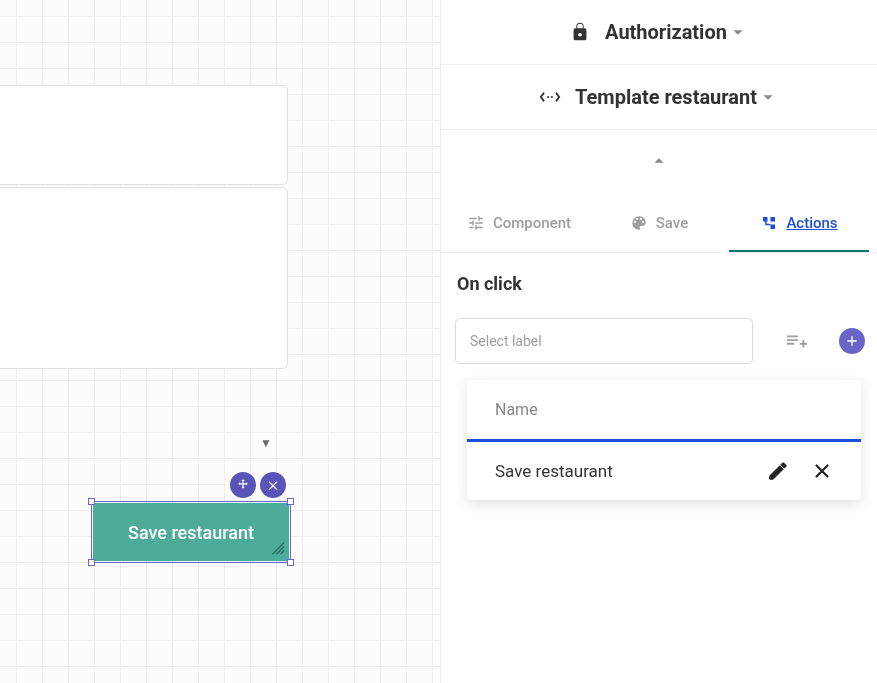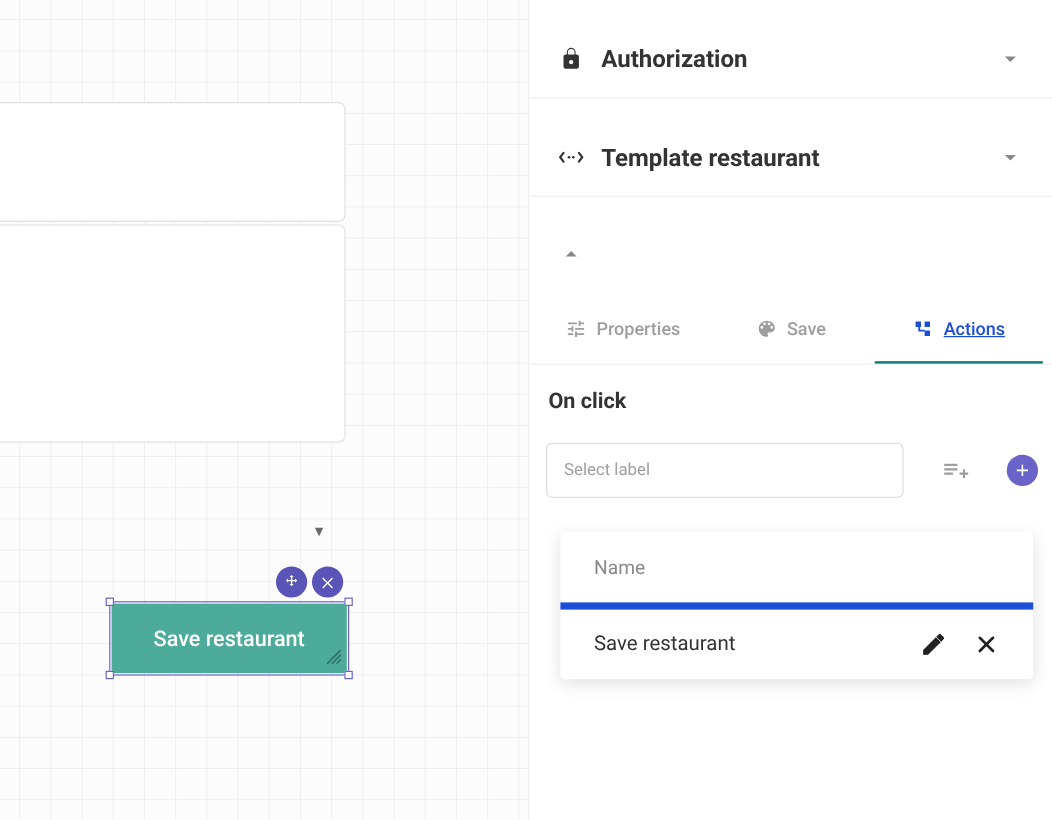--- a/index.html
+++ b/index.html
@@ -120,23 +120,22 @@
       display: flex;
       flex-direction: column;
       overflow-y: auto;
     }
     
     .accordion-item {
       border-bottom: 1px solid #eee;
       padding: 20px 24px;
       display: flex;
       align-items: center;
-      justify-content: space-between;
-      cursor: pointer;
-      margin-top: 17px;
+      justify-content: center;
+      cursor: pointer;
     }
     
     .accordion-left {
       display: flex;
       align-items: center;
       gap: 14px;
     }
     
     .accordion-title {
       font-weight: 700;
@@ -199,21 +198,21 @@
       font-size: 18px;
       color: #333;
       margin-bottom: 24px;
       padding-left: 2px;
     }
     
     .input-row {
       display: flex;
       align-items: center;
       gap: 28px;
-      margin-bottom: 28px;
+      margin-bottom: 16px;
     }
     
     .select-input {
       flex: 1;
       border: 1px solid #ddd;
       border-radius: 5px;
       padding: 14px 14px;
       font-size: 14px;
       color: #333;
       outline: none;
@@ -247,21 +246,21 @@
       margin: 0 12px;
       background: #fff;
       border-radius: 4px;
       box-shadow: 0 4px 14px rgba(0,0,0,0.12);
     }
     
     .card-header {
       padding: 20px 28px;
       color: #888;
       font-size: 16px;
-      border-bottom: 6px solid #1d4ed8;
+      border-bottom: 3px solid #1d4ed8;
     }
     
     .card-row {
       padding: 18px 28px;
       display: flex;
       align-items: center;
       justify-content: space-between;
     }
     
     .card-row-text {
@@ -373,21 +372,21 @@
     </div>
   </div>
 
   <div class="tabs">
     <div class="tab">
       <span class="tab-icon">
         <svg viewBox="0 0 24 24">
             <path d="M3 17v2h6v-2H3zM3 5v2h10V5H3zm10 16v-2h8v-2h-8v-2h-2v6h2zM7 9v2H3v2h4v2h2V9H7zm14 4v-2H11v2h10zm-6-4h2V7h4V5h-4V3h-2v6z"></path>
           </svg>
       </span>
-      <span>Properties</span>
+      <span>Component</span>
     </div>
     <div class="tab">
       <span class="tab-icon">
         <svg viewBox="0 0 24 24">
             <path d="M12 3a9 9 0 00-9 9 9 9 0 009 9c.83 0 1.5-.67 1.5-1.5 0-.39-.15-.74-.39-1.01-.23-.26-.36-.61-.36-.99 0-.83.67-1.5 1.5-1.5H16a5 5 0 005-5c0-4.42-4.03-8-9-8zm-5.5 9a1.5 1.5 0 110-3 1.5 1.5 0 010 3zm3-4a1.5 1.5 0 110-3 1.5 1.5 0 010 3zm5 0a1.5 1.5 0 110-3 1.5 1.5 0 010 3zm3 4a1.5 1.5 0 110-3 1.5 1.5 0 010 3z"></path>
           </svg>
       </span>
       <span>Save</span>
     </div>
     <div class="tab active">

